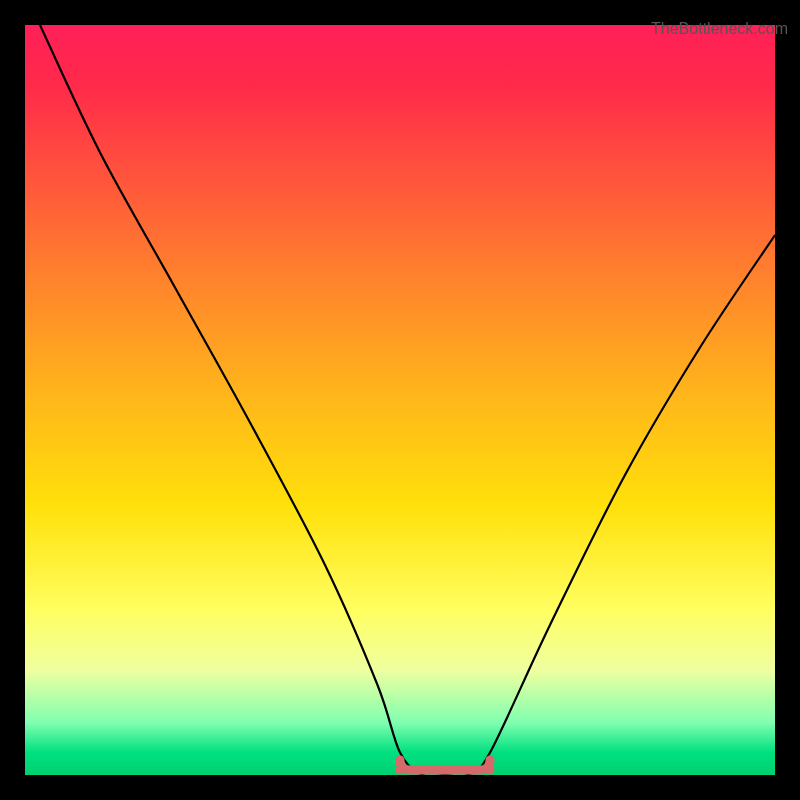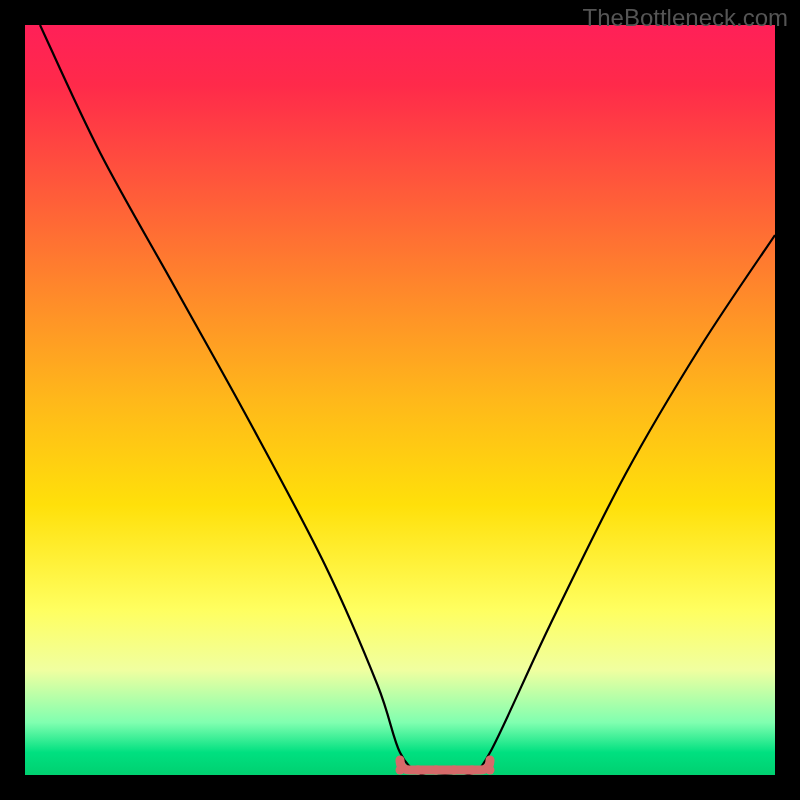--- a/index.html
+++ b/index.html
@@ -6,24 +6,24 @@
     margin: 0;
     padding: 0;
     width: 800px;
     height: 800px;
     background: #000;
     position: relative;
     font-family: Arial, sans-serif;
   }
   .watermark {
     position: absolute;
-    top: 4px;
+    top: 20px;
     right: 12px;
     color: #555;
-    font-size: 24px;
+    font-size: 16px;
     font-weight: 500;
     z-index: 10;
   }
   .plot-area {
     position: absolute;
     left: 25px;
     top: 25px;
     width: 750px;
     height: 750px;
     overflow: hidden;

